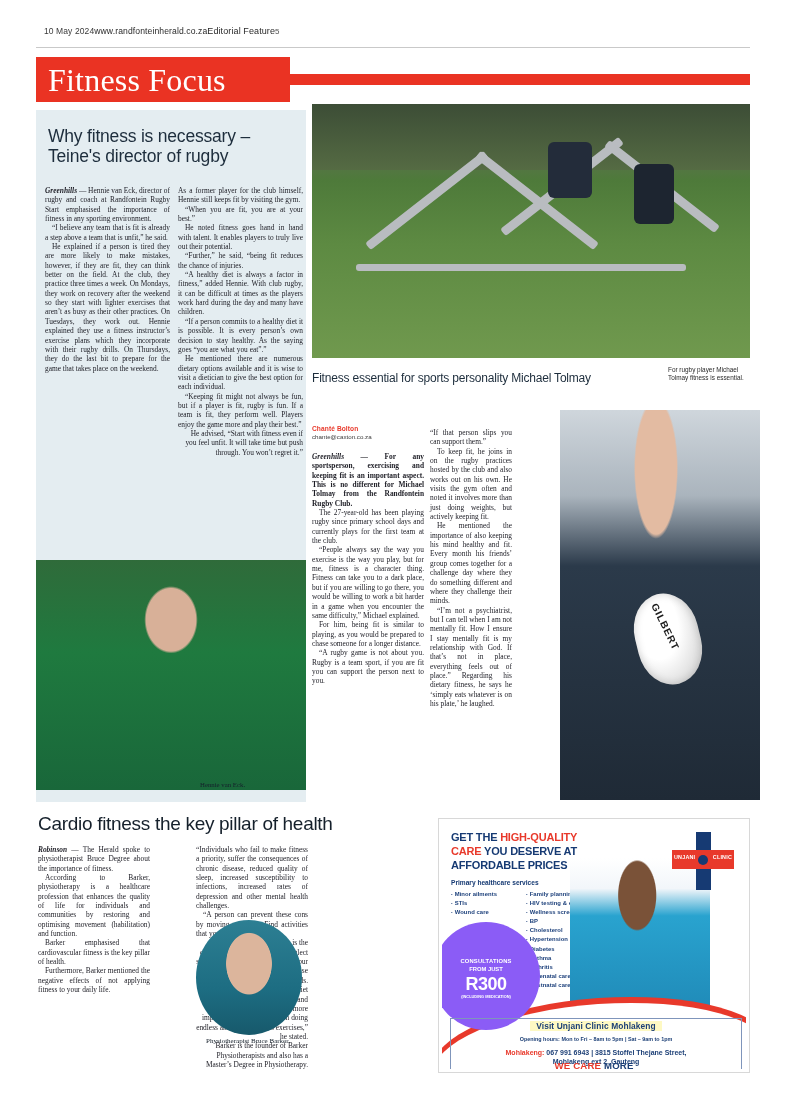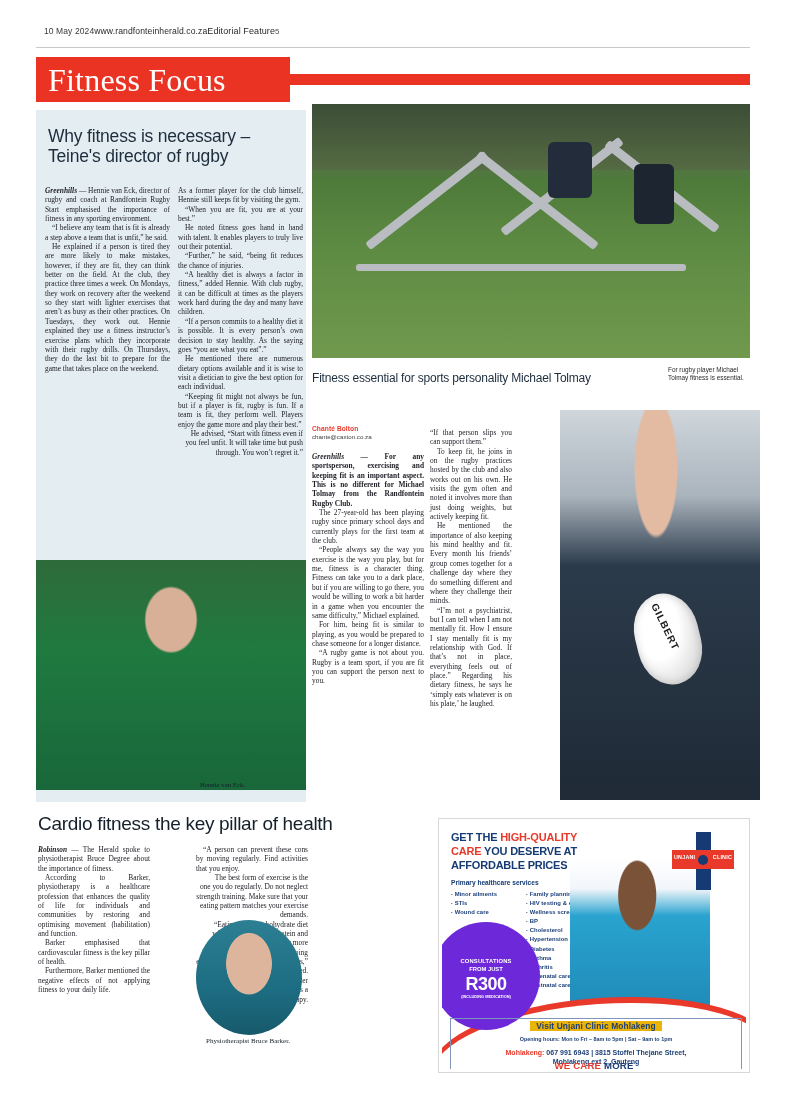--- a/index.html
+++ b/index.html
@@ -130,21 +130,21 @@
   }
   .ad-list-a { position:absolute; left:9px; top:68px; width:68px; }
   .ad-list-b { position:absolute; left:84px; top:68px; width:110px; }
   .ad-li {
     font-size:5.9px; line-height:9.1px; color:#1b3f7a; font-weight:bold;
     letter-spacing:.05px; white-space:nowrap;
   }
   .ad-li::before { content:"· "; }
   .badge {
     position:absolute; left:-10px; top:100px; width:108px; height:108px;
-    border-radius:50%; background:#6d28d9; color:#fff; text-align:center;
+    border-radius:50%; background:#8b5cf6; color:#fff; text-align:center;
   }
   .badge .t1 { position:absolute; left:0; right:0; top:36px; font-size:5.8px; font-weight:bold; letter-spacing:.2px;}
   .badge .t2 { position:absolute; left:0; right:0; top:44px; font-size:5.8px; font-weight:bold;}
   .badge .t3 { position:absolute; left:0; right:0; top:52px; font-size:18px; font-weight:bold; letter-spacing:-.5px;}
   .badge .t4 { position:absolute; left:0; right:0; top:73px; font-size:3.9px; font-weight:bold; line-height:4.6px;}
   .logo-cross {
     position:absolute; right:12px; top:10px; width:62px; height:58px;
   }
   .cross-v { position:absolute; left:24px; top:0; width:15px; height:58px; background:#163a73; }
   .cross-h { position:absolute; left:0; top:18px; width:62px; height:19px; background:#e8392b; }
@@ -162,21 +162,21 @@
   .swoosh2 {
     position:absolute; left:-12px; top:182px; width:340px; height:60px;
     background:#ffffff; border-radius:50% 50% 0 0 / 100% 100% 0 0;
     transform: rotate(-4deg);
   }
   .ad-foot {
     position:absolute; left:8px; top:196px; width:292px; height:54px;
     border:1px solid #7f95bb; text-align:center; padding-top:4px;
   }
   .ad-foot .visit { font-size:8.4px; font-weight:bold; color:#1c3f76; letter-spacing:.1px;
-    background:#eab308; display:inline-block; padding:0 6px; position:relative; top:-8px;text-align:right;}
+    background:#fef9c3; display:inline-block; padding:0 6px; position:relative; top:-8px;text-align:right;}
   .ad-foot .hours { font-size:5.4px; font-weight:bold; color:#1c3f76; margin-top:-5px;}
   .ad-foot .addr { font-size:7px; font-weight:bold; color:#1c3f76; margin-top:6px; line-height:9.4px;}
   .ad-foot .addr .town { color:#e8392b; }
   .ad-care {
     position:absolute; left:0; right:0; top:238px; text-align:center;
     font-size:9.6px; font-weight:bold; color:#e8392b; letter-spacing:.2px;
   }
   .ad-care .more { color:#1c3f76; }
 
   
@@ -316,20 +316,21 @@
   <div class="cap-tolmay">For rugby player Michael Tolmay fitness is essential.</div>
 
   <div class="a3-head">Cardio fitness the key pillar of health</div>
   <div class="a3-c1 bodytext">
     <p class="lead"><span class="lead-in">Robinson</span><span id="c1p1"> — The Herald spoke to physiotherapist Bruce Degree about the importance of fitness.</span></p>
     <p>According to Barker, physiotherapy is a healthcare profession that enhances the quality of life for individuals and communities by restoring and optimising movement (habilitation) and function.</p>
     <p>Barker emphasised that cardiovascular fitness is the key pillar of health.</p>
     <p>Furthermore, Barker mentioned the negative effects of not applying fitness to your daily life.</p>
   </div>
   <div class="a3-c2 bodytext">
+    <p class="lead">“Individuals who fail to make fitness a priority, suffer the consequences of chronic disease, reduced quality of sleep, increased susceptibility to infections, increased rates of depression and other mental health challenges.</p>
     <p>“A person can prevent these cons by moving regularly. Find activities that you enjoy.</p>
     <p style="text-align:right">The best form of exercise is the one you do regularly. Do not neglect strength training. Make sure that your eating pattern matches your exercise demands.</p>
     <p style="text-align:right">“Eating a low carbohydrate diet with an emphasis on protein and healthy fat is probably more important to your fitness than doing endless amounts of fitness exercises,” he stated.</p>
     <p style="text-align:right">Barker is the founder of Barker Physiotherapists and also has a Master’s Degree in Physiotherapy.</p>
   </div>
   <div class="photo-barker">
     <div class="ph ph-barker"></div>
   </div>
   <div class="cap-barker">Physiotherapist Bruce Barker.</div>
 

